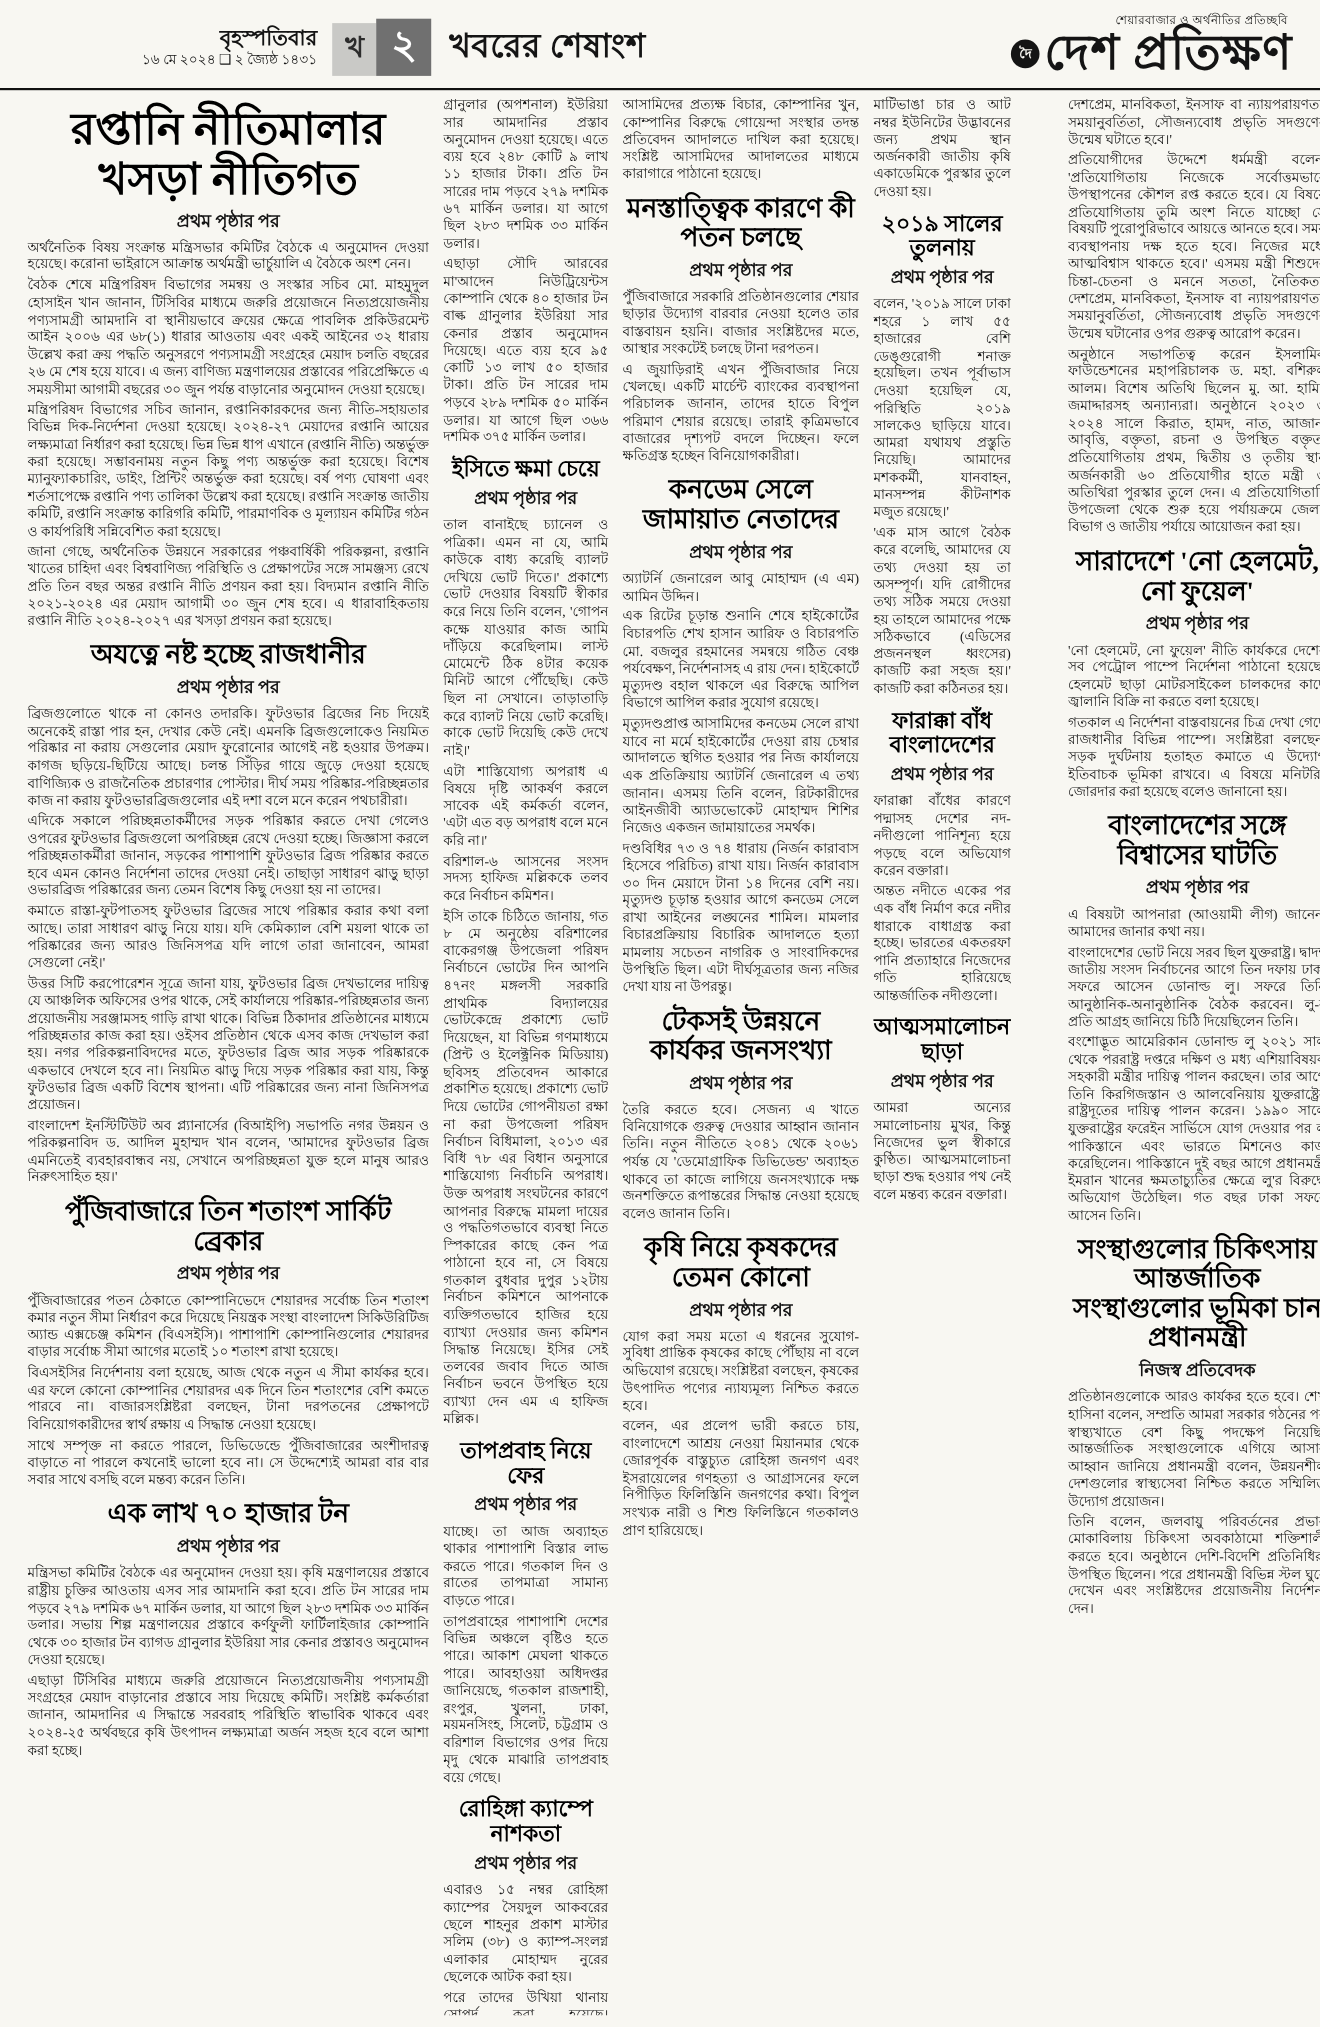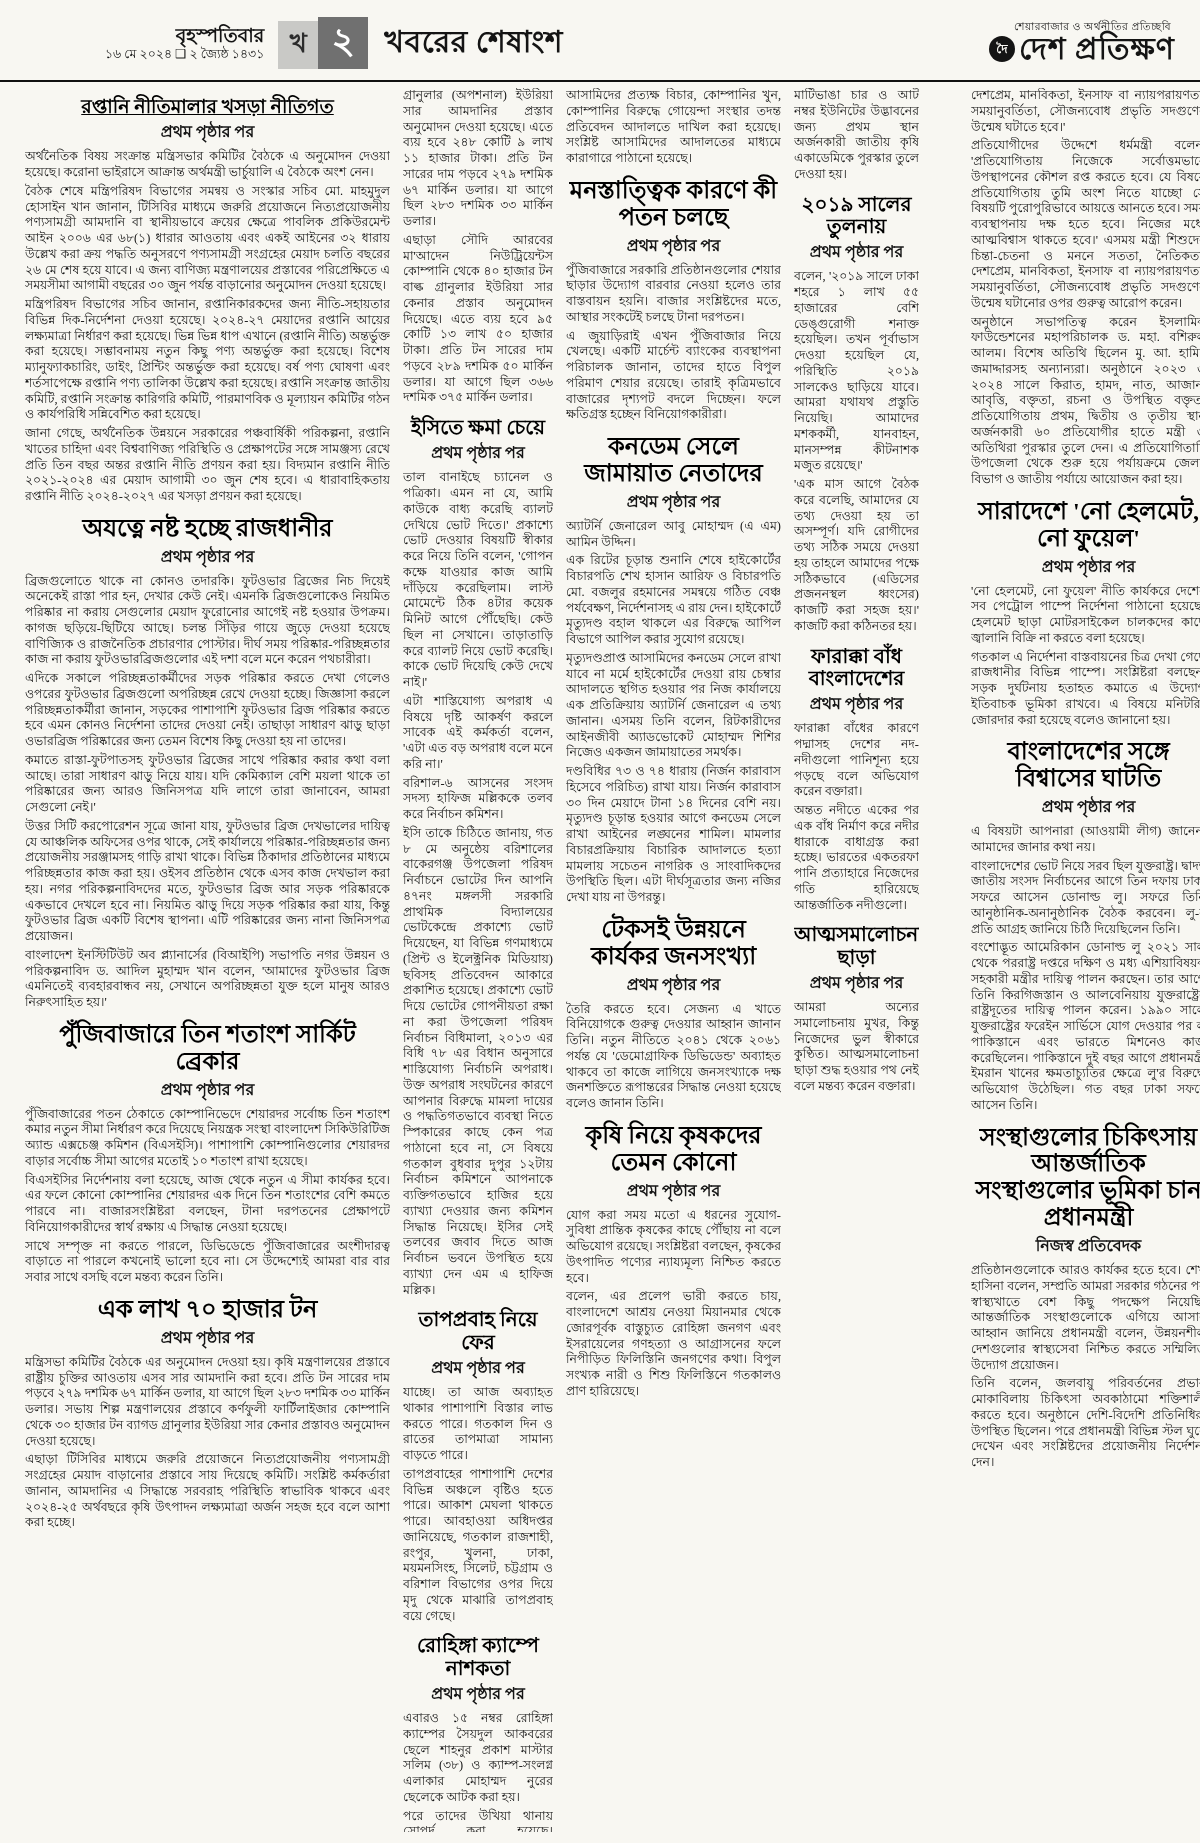--- a/index.html
+++ b/index.html
@@ -8,21 +8,21 @@
     background:#f8f7f2;color:#141414;
     font-family:"Liberation Serif","DejaVu Serif",serif;
   }
   .page{width:1200px;height:1843px;position:relative;overflow:hidden;}
   
   .hdr{
     height:82px;display:flex;align-items:center;
     padding:6px 25px 0 25px;border-bottom:2px solid #111;
     box-sizing:border-box;
   }
-  .hdr-date{margin-left:80px;text-align:right;line-height:1.15;}
+  .hdr-date{margin-left:104px;text-align:right;line-height:1.15;}
   .hdr-day{font-weight:bold;font-size:19px;}
   .hdr-dateline{font-size:12.5px;}
   .logo-squares{display:flex;margin-left:14px;align-items:flex-end;}
   .sq-light{
     width:40px;height:48px;background:#c9c9c6;color:#2c2c2c;
     display:flex;align-items:center;justify-content:center;
     font-size:26px;font-weight:bold;
   }
   .sq-dark{
     width:50px;height:52px;background:#707070;color:#fff;
@@ -31,33 +31,33 @@
   }
   .section-title{font-size:30px;font-weight:bold;margin-left:16px;letter-spacing:.5px;}
   .masthead-block{margin-left:auto;text-align:right;line-height:1;}
   .masthead-tagline{font-size:10.5px;letter-spacing:.5px;margin:0 4px 2px 0;}
   .masthead-row{display:flex;align-items:center;justify-content:flex-end;}
   .masthead-emblem{
     width:26px;height:26px;border-radius:50%;background:#141414;color:#f8f7f2;
     display:flex;align-items:center;justify-content:center;
     font-size:12px;font-weight:bold;margin-right:4px;flex:0 0 auto;
   }
-  .masthead{font-size:30px;font-weight:bold;letter-spacing:1px;text-align:center;}
+  .masthead{font-size:44px;font-weight:bold;letter-spacing:1px;text-align:center;}
   
   .cols{
     display:flex;gap:13px;padding:6px 25px 0 25px;
     height:1750px;box-sizing:border-box;overflow:hidden;
   }
   .col{overflow:hidden;flex:0 0 auto;}
   .story{margin-bottom:10px;}
   .headline{
     font-weight:bold;text-align:center;color:#000;
     margin:8px 0 0 0;line-height:1.12;
   }
-  .h-xl{font-size:19px;text-decoration:underline;}
+  .h-xl{font-size:40px;}
   .h-lg{font-size:24px;}
   .h-md{font-size:20px;}
   .kicker{
     font-size:16px;font-weight:bold;text-align:center;margin:2px 0 3px 0;
   }
   .story p{
     margin:0 0 3px 0;font-size:12.4px;line-height:1.27;
     text-align:justify;
   }
 </style>

